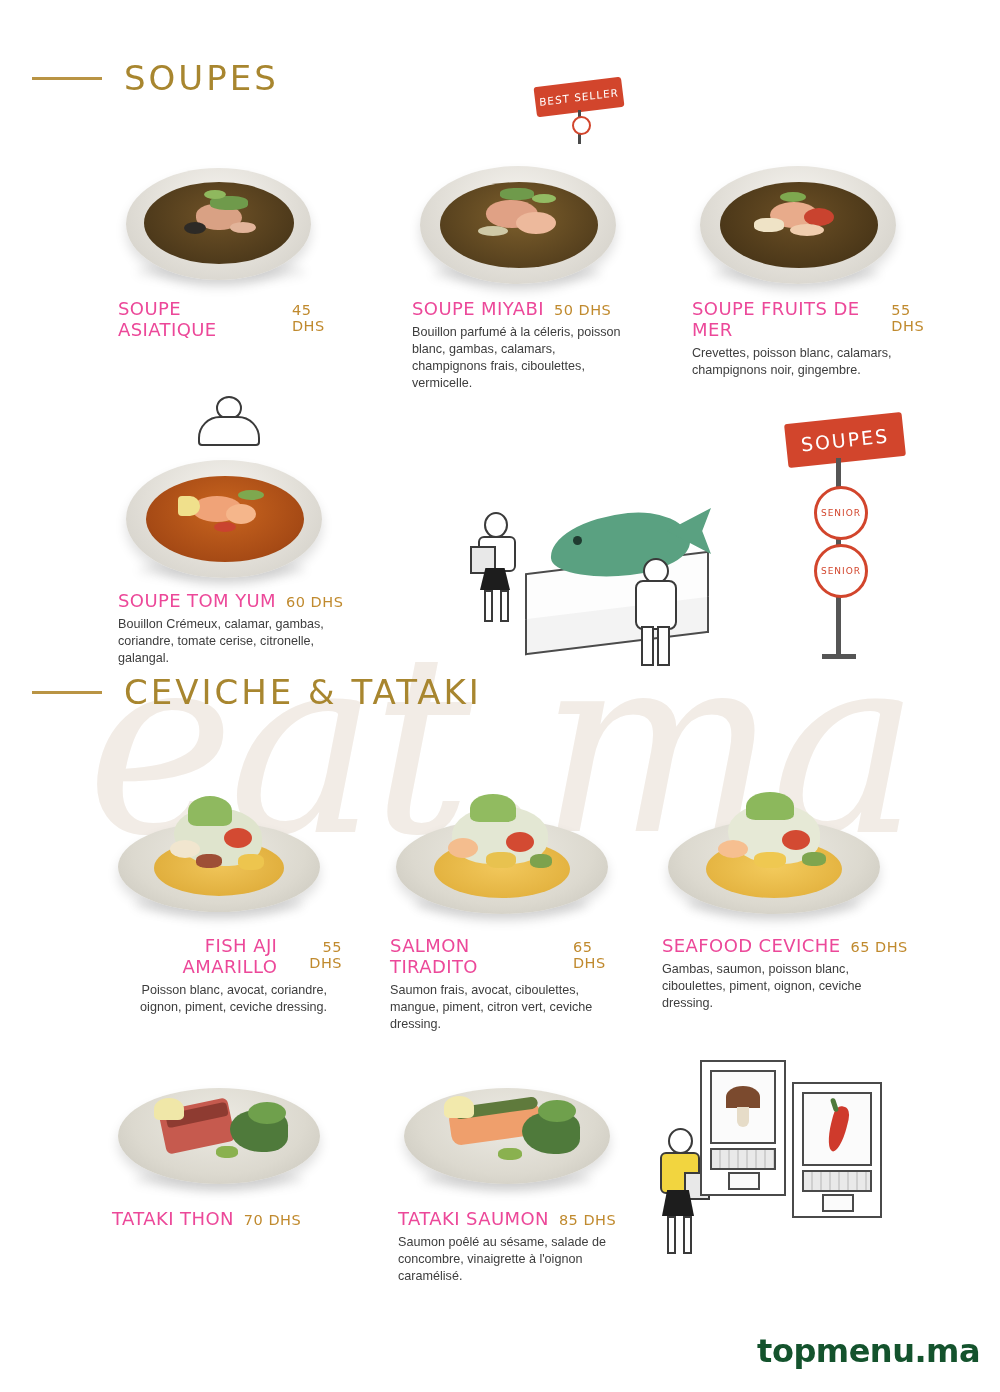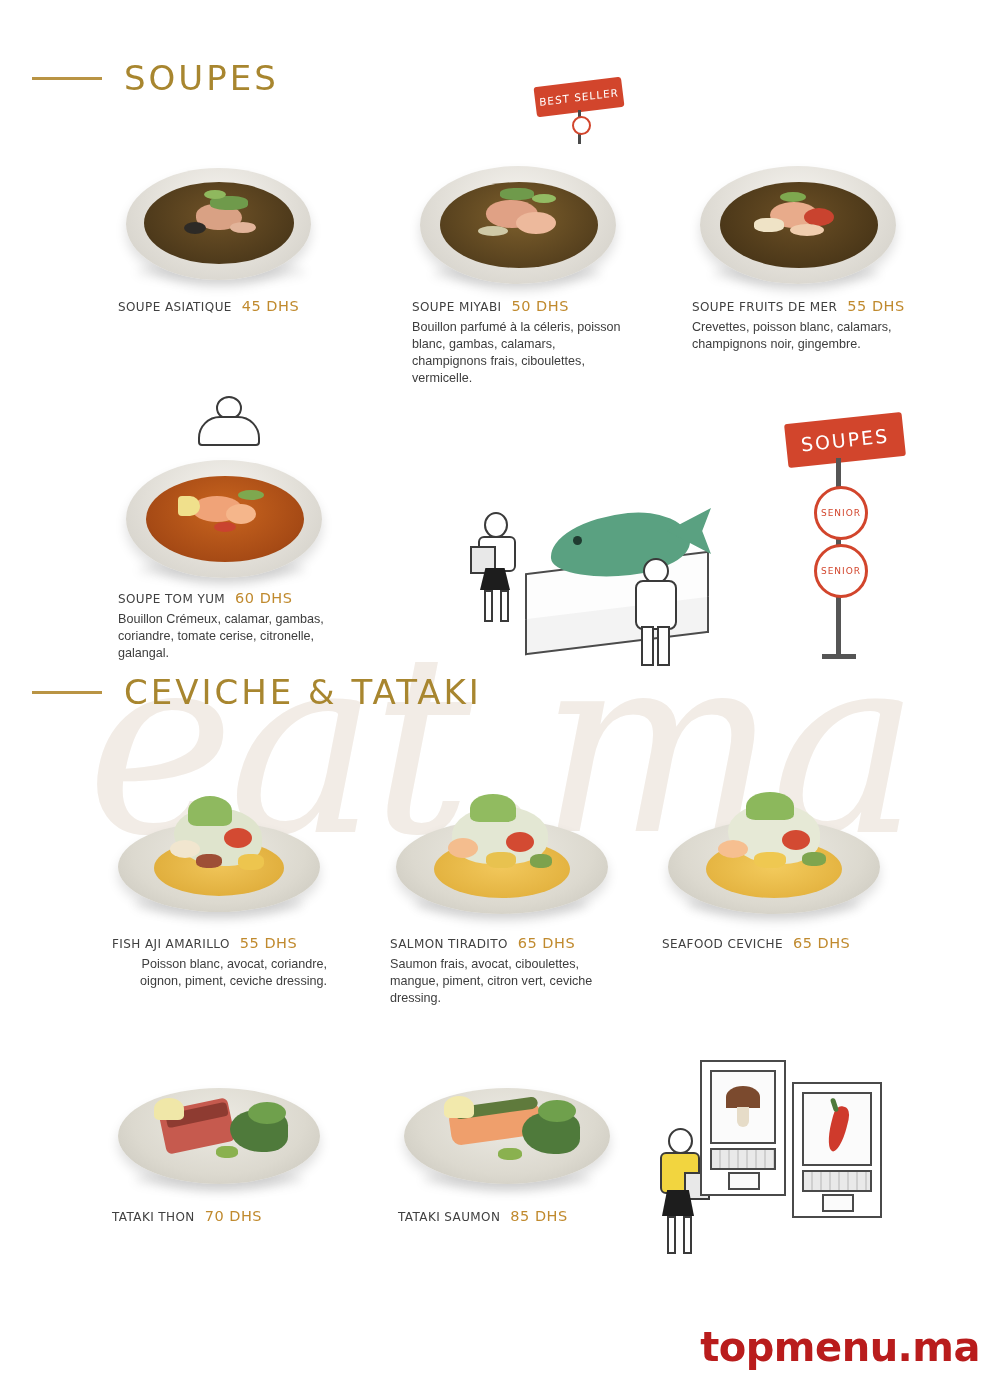--- a/index.html
+++ b/index.html
@@ -70,23 +70,23 @@
     margin-bottom: 8px;
   }
   .item-title-row {
     display: flex;
     align-items: baseline;
     gap: 10px;
     margin-bottom: 5px;
   }
   .item-name {
     font-family: "DejaVu Sans", sans-serif;
-    font-size: 12px;
+    font-size: 18px;
     letter-spacing: 0.4px;
-    color: #404040;
+    color: #ec4899;
     font-weight: 400;
   }
   .item-price {
     font-family: "DejaVu Sans", sans-serif;
     font-size: 14.5px;
     color: #c08a2e;
     letter-spacing: 0.5px;
   }
   .item-desc {
     font-size: 12.6px;
@@ -332,22 +332,22 @@
     transform: rotate(-18deg);
   }
 
   
   .footer-logo {
     position: absolute;
     right: 20px;
     bottom: 22px;
     font-family: "DejaVu Sans", sans-serif;
     font-weight: bold;
-    font-size: 40px;
-    color: #b91c1c;
+    font-size: 32px;
+    color: #14532d;
     letter-spacing: -0.5px;
   }
 </style>
 </head>
 <body>
 
 <div class="watermark">eat.ma</div>
 
 <div class="page">
 
@@ -539,20 +539,21 @@
         <div class="garnish" style="left:120px; top:48px; width:28px; height:20px; background:#d34a32; border-radius:50%;"></div>
         <div class="garnish" style="left:56px; top:58px; width:30px; height:18px; background:#f6bf90; border-radius:50%;"></div>
         <div class="garnish" style="left:92px; top:70px; width:32px; height:16px; background:#efc851; border-radius:40%;"></div>
         <div class="garnish" style="left:140px; top:70px; width:24px; height:14px; background:#7ea54e; border-radius:40%;"></div>
       </div>
     </div>
     <div class="item-title-row">
       <div class="item-name">SEAFOOD CEVICHE</div>
       <div class="item-price">65 DHS</div>
     </div>
+    <div class="item-desc wide">Gambas, saumon, poisson blanc, ciboulettes, piment, oignon, ceviche dressing.</div>
   </div>
 
   <div class="item" style="left:112px; top:1058px; width:230px;">
     <div class="item-photo" style="height:142px;">
       <div class="bowl plate" style="width:215px;height:142px;">
         <div class="shadow" style="left:22px; top:112px; width:170px; height:20px;"></div>
         <div class="rim" style="left:6px; top:30px; width:202px; height:96px;"></div>
         <div class="garnish" style="left:50px; top:46px; width:70px; height:44px; background:#c65a4e; border-radius:6px; transform:rotate(-12deg);"></div>
         <div class="garnish" style="left:54px; top:50px; width:62px; height:14px; background:#8e3b31; border-radius:4px; transform:rotate(-12deg);"></div>
         <div class="garnish" style="left:118px; top:52px; width:58px; height:42px; background:#4f7a3b; border-radius:50% 40% 40% 60%;"></div>
@@ -577,20 +578,21 @@
         <div class="garnish" style="left:124px; top:54px; width:58px; height:42px; background:#4f7a3b; border-radius:50% 40% 40% 60%;"></div>
         <div class="garnish" style="left:140px; top:42px; width:38px; height:22px; background:#6fa04c; border-radius:50%;"></div>
         <div class="garnish" style="left:46px; top:38px; width:30px; height:22px; background:#f2e9ac; border-radius:50% 50% 20% 20%;"></div>
         <div class="garnish" style="left:100px; top:90px; width:24px; height:12px; background:#8ab14f; border-radius:40%;"></div>
       </div>
     </div>
     <div class="item-title-row">
       <div class="item-name">TATAKI SAUMON</div>
       <div class="item-price">85 DHS</div>
     </div>
+    <div class="item-desc" style="max-width:230px;">Saumon poêlé au sésame, salade de concombre, vinaigrette à l'oignon caramélisé.</div>
   </div>
 
   <div class="person" style="left:652px; top:1128px; width:62px; height:130px;">
     <div class="head" style="left:16px; top:0px; width:21px; height:22px;"></div>
     <div class="body" style="left:8px; top:24px; width:36px; height:38px; border-radius:6px; background:#f2d53f;"></div>
     <div class="bag" style="left:32px; top:44px; width:22px; height:24px;"></div>
     <div class="skirt" style="left:10px; top:62px; width:32px; height:26px; clip-path:polygon(16% 0,84% 0,100% 100%,0 100%);"></div>
     <div class="body" style="left:15px; top:88px; width:5px; height:34px; border-radius:0;"></div>
     <div class="body" style="left:31px; top:88px; width:5px; height:34px; border-radius:0;"></div>
   </div>

